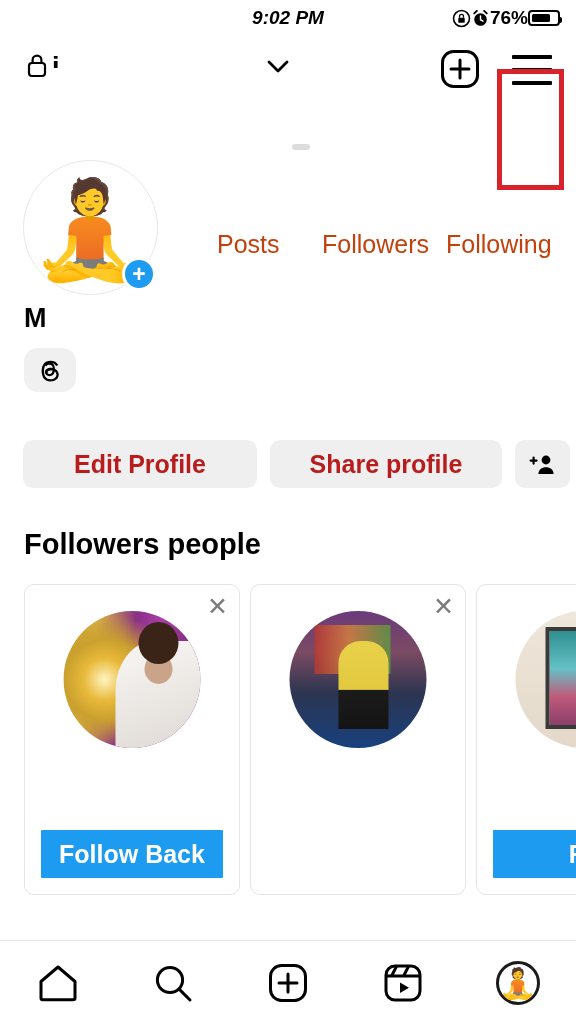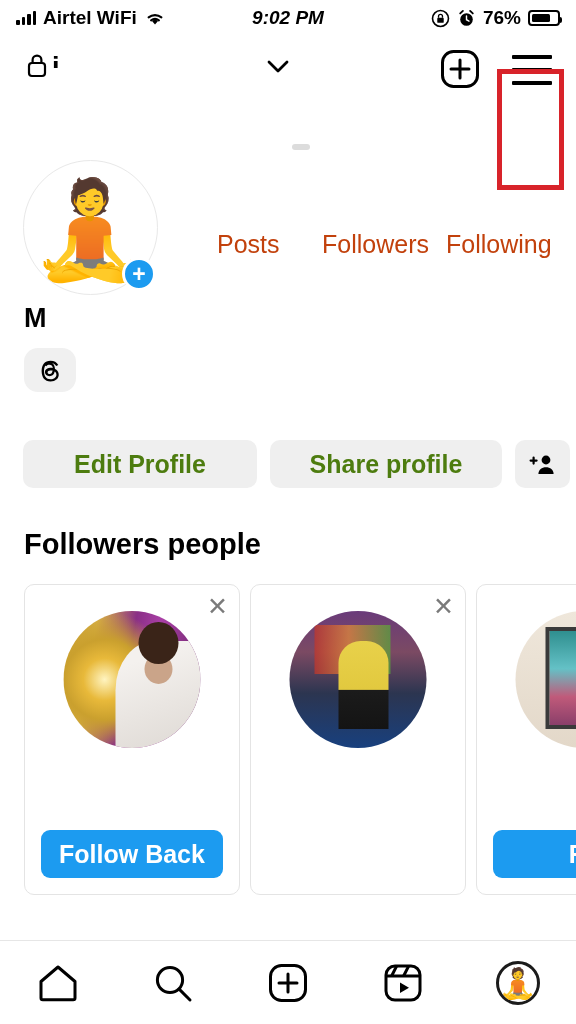--- a/index.html
+++ b/index.html
@@ -12,21 +12,21 @@
   #app { position:relative; width:576px; height:1024px; background:#fff; }
 
   
   .statusbar{
     position:absolute; top:0; left:0; width:576px; height:36px;
     display:flex; align-items:center; padding:0 16px;
     font-size:19px; font-weight:700; color:#000;
   }
   .sb-left{ display:flex; align-items:center; gap:7px; }
   .sb-center{ position:absolute; left:0; right:0; text-align:center; font-size:19px; font-weight:700; pointer-events:none;font-style:italic;}
-  .sb-right{ margin-left:auto; display:flex; align-items:center; gap:7px; z-index:2;}
+  .sb-right{ margin-left:auto; display:flex; align-items:center; z-index:2;}
   .bars{ display:flex; align-items:flex-end; gap:2px; height:14px;}
   .bars i{ display:block; width:3.5px; background:#000; border-radius:1px;}
   .bars i:nth-child(1){height:5px} .bars i:nth-child(2){height:8px}
   .bars i:nth-child(3){height:11px} .bars i:nth-child(4){height:14px}
   .battery{ width:32px; height:16px; border:2px solid #000; border-radius:4px; position:relative; padding:2px;}
   .battery::after{ content:""; position:absolute; right:-4px; top:5px; width:2px; height:6px; background:#000; border-radius:0 2px 2px 0;}
   .battery span{ display:block; height:100%; width:76%; background:#000; border-radius:1.5px;}
 
   
   .topnav{ position:absolute; top:36px; left:0; width:576px; height:66px; }
@@ -57,21 +57,21 @@
   .stat .lbl{ display:block; font-size:25px; color:#c2410c; white-space:nowrap; }
   .stat.s1{ left:17px; } .stat.s2{ left:122px; } .stat.s3{ left:246px; }
 
   .displayname{ position:absolute; left:24px; top:303px; font-size:27px; font-weight:700; color:#000; }
   .threads-badge{ position:absolute; left:24px; top:348px; width:52px; height:44px; border-radius:14px;
                   background:#f0f0f0; display:flex; align-items:center; justify-content:center; }
 
   
   .actions{ position:absolute; left:23px; top:440px; display:flex; gap:13px; align-items:center; }
   .btn-grey{ height:48px; background:#efefef; border-radius:10px; display:flex; align-items:center;
-             justify-content:center; font-size:25px; font-weight:700; color:#4d7c0f; }
+             justify-content:center; font-size:25px; font-weight:700; color:#b91c1c; }
   .btn-edit{ width:234px; }
   .btn-share{ width:232px; }
   .btn-adduser{ width:55px; height:48px; background:#efefef; border-radius:10px;
                 display:flex; align-items:center; justify-content:center; }
 
   
   .discover-head{ position:absolute; left:24px; top:528px; width:528px; display:flex;
                   align-items:baseline; justify-content:space-between; }
   .discover-title{ font-size:29px; font-weight:700; color:#000; }
   .discover-seeall{ font-size:26px; font-weight:700; color:#2e9bf0; }
@@ -99,53 +99,39 @@
   .ph3{ background:linear-gradient(180deg,#efe7db 0%,#e3d8c9 100%); }
   .ph3::after{ content:""; position:absolute; left:22%; top:12%; width:44%; height:68%;
         background:linear-gradient(180deg,#2f8f8f 0%,#64c1c6 40%,#c05a7a 70%,#8a3f6a 100%);
         border:4px solid #3a3a3a; }
   .card-name{ position:absolute; left:0; right:0; top:170px; text-align:center;
               font-size:25px; font-weight:700; color:#000; height:13px; overflow:hidden;
               line-height:25px; white-space:nowrap; padding:0 6px; }
   .card-sub{ position:absolute; left:0; right:0; top:244px; text-align:center;
              font-size:20px; color:#9a9a9a; height:12px; overflow:hidden; line-height:8px;
              white-space:nowrap; padding:0 6px; }
-  .card-btn{ position:absolute; left:16px; right:16px; bottom:16px; height:48px; border-radius:9px;
+  .card-btn{ position:absolute; left:16px; right:16px; bottom:16px; height:48px; border-radius:1px;
              background:#1c9bf0; color:#fff; font-size:25px; font-weight:700;
              display:flex; align-items:center; justify-content:center; white-space:nowrap; overflow:hidden;}
 
   
   .tabbar{ position:absolute; left:0; bottom:0; width:576px; height:84px;
            border-top:1px solid #e6e6e6; background:#fff;
            display:flex; align-items:center; justify-content:space-around; }
   .tab{ width:76px; height:60px; display:flex; align-items:center; justify-content:center; }
   .tab-avatar{ width:44px; height:44px; border-radius:50%; border:3px solid #1b1b1b;
                overflow:hidden; position:relative; background:#fff; }
   .tab-avatar .emoji{ position:absolute; left:50%; top:54%; transform:translate(-50%,-50%); font-size:30px; line-height:1;}
 </style>
 </head>
 <body>
 
 <div id="app">
 
   <div class="statusbar">
-    <div class="sb-left">
-      <span class="bars">
-          <i></i>
-          <i></i>
-          <i></i>
-          <i></i>
-        </span>
-      <span>Airtel WiFi</span>
-      <svg width="22" height="17" viewBox="0 0 22 17">
-        <path d="M11 14.6l3-3.6a4.6 4.6 0 0 0-6 0l3 3.6z" fill="#000"></path>
-        <path d="M4.6 7.4a10 10 0 0 1 12.8 0" stroke="#000" stroke-width="2.1" fill="none" stroke-linecap="round"></path>
-        <path d="M7.1 10.4a6.3 6.3 0 0 1 7.8 0" stroke="#000" stroke-width="2.1" fill="none" stroke-linecap="round"></path>
-      </svg>
-    </div>
     <div class="sb-center">9:02 PM</div>
     <div class="sb-right">
       <svg width="19" height="19" viewBox="0 0 20 20">
         <circle cx="10" cy="10" r="8.4" stroke="#000" stroke-width="1.7" fill="none"></circle>
         <rect x="6.6" y="9.2" width="6.8" height="5.4" rx="1" fill="#000"></rect>
         <path d="M7.9 9.2V7.8a2.1 2.1 0 0 1 4.2 0v1.4" stroke="#000" stroke-width="1.4" fill="none"></path>
       </svg>
       <svg width="19" height="19" viewBox="0 0 20 20">
         <circle cx="10" cy="11" r="6.6" fill="#000"></circle>
         <path d="M10 7.4v3.9l2.6 1.5" stroke="#fff" stroke-width="1.5" fill="none" stroke-linecap="round"></path>

